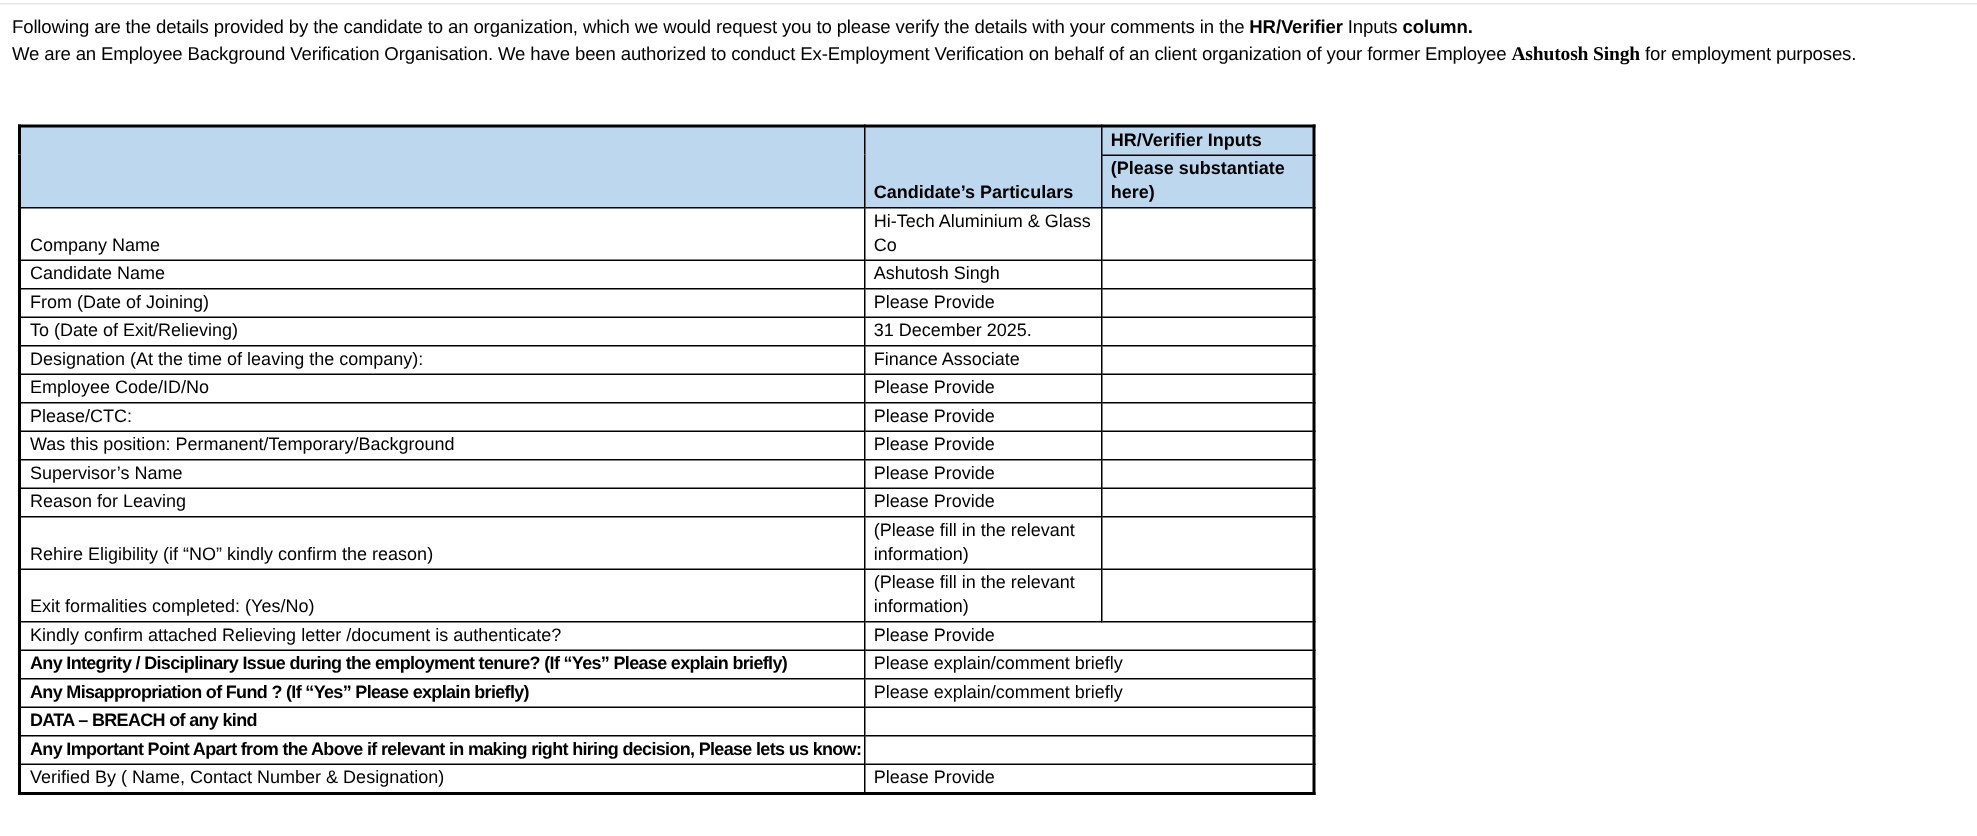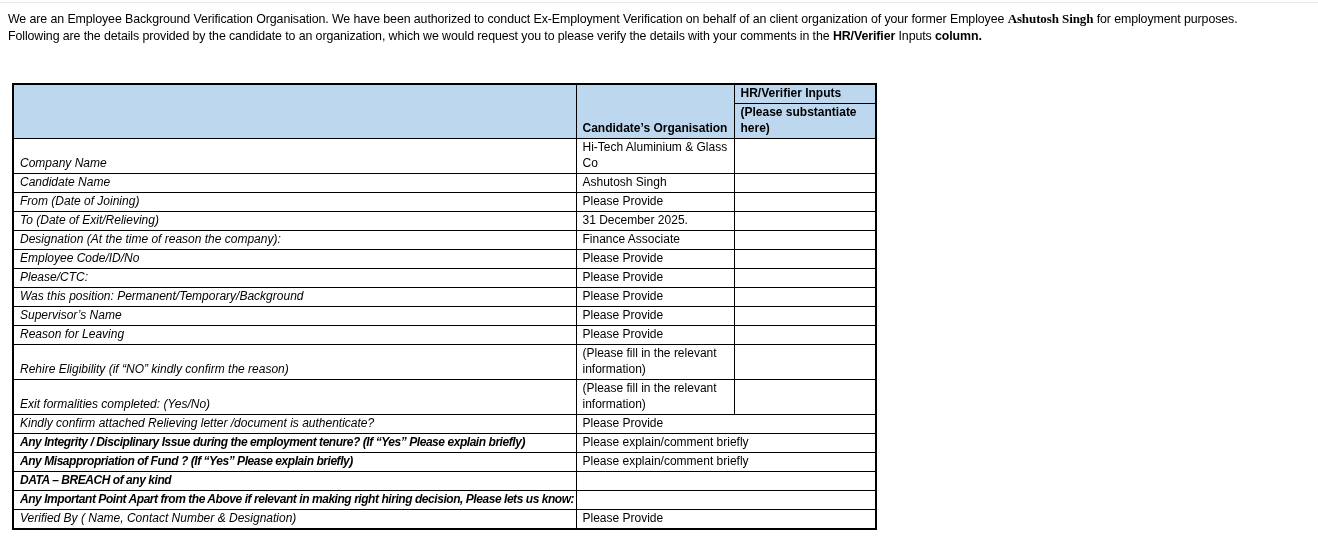--- a/index.html
+++ b/index.html
@@ -52,48 +52,48 @@
     overflow: visible;
   }
   .vtable thead th {
     background: var(--header-bg, #BDD7EE);
     font-weight: bold;
   }
   tr.hrow1 th { height: 16px; }
   tr.hrow2 th { height: 33px; margin-left: 21px; }
   tr.r-normal td { height: 17px; }
   tr.r-tall td { height: 33px; margin-top: 21px; }
-  td.c1 { white-space: nowrap; font-style: italic; }
+  td.c1 { white-space: nowrap; }
   td.c1.bl {
     font-weight: bold;
     font-size: 12px;
     letter-spacing: -0.45px;
   }
   td.c2 { white-space: normal; }
 </style>
 </head>
 <body>
 
 <div class="topline"></div>
 
 <div class="email">
+  <div><span>Following are the details provided by the candidate to an organization, which we would request you to please verify the details with your comments in the </span><span class="b">HR/Verifier</span><span> Inputs </span><span class="b">column.</span></div>
   <div><span>We are an Employee Background Verification Organisation. We have been authorized to conduct Ex-Employment Verification on behalf of an client organization of your former Employee </span><span class="serif-bold">Ashutosh Singh</span><span> for employment purposes.</span></div>
-  <div><span>Following are the details provided by the candidate to an organization, which we would request you to please verify the details with your comments in the </span><span class="b">HR/Verifier</span><span> Inputs </span><span class="b">column.</span></div>
 </div>
 
 <table class="vtable">
   <colgroup>
     <col style="width:563px">
     <col style="width:158px">
     <col style="width:142px">
   </colgroup>
   <thead>
     <tr class="hrow1">
       <th rowspan="2"></th>
-      <th rowspan="2">Candidate’s Organisation</th>
+      <th rowspan="2">Candidate’s Particulars</th>
       <th>HR/Verifier Inputs</th>
     </tr>
     <tr class="hrow2">
       <th>(Please substantiate here)</th>
     </tr>
   </thead>
   <tbody>
       <tr class="r-tall">
         <td class="c1">Company Name</td>
         <td class="c2">Hi-Tech Aluminium &amp; Glass Co</td>
@@ -108,21 +108,21 @@
         <td class="c1">From (Date of Joining)</td>
         <td class="c2">Please Provide</td>
         <td class="c3"></td>
       </tr>
       <tr class="r-normal">
         <td class="c1">To (Date of Exit/Relieving)</td>
         <td class="c2">31 December 2025.</td>
         <td class="c3"></td>
       </tr>
       <tr class="r-normal">
-        <td class="c1">Designation (At the time of reason the company):</td>
+        <td class="c1">Designation (At the time of leaving the company):</td>
         <td class="c2">Finance Associate</td>
         <td class="c3"></td>
       </tr>
       <tr class="r-normal">
         <td class="c1">Employee Code/ID/No</td>
         <td class="c2">Please Provide</td>
         <td class="c3"></td>
       </tr>
       <tr class="r-normal">
         <td class="c1">Please/CTC:</td>

